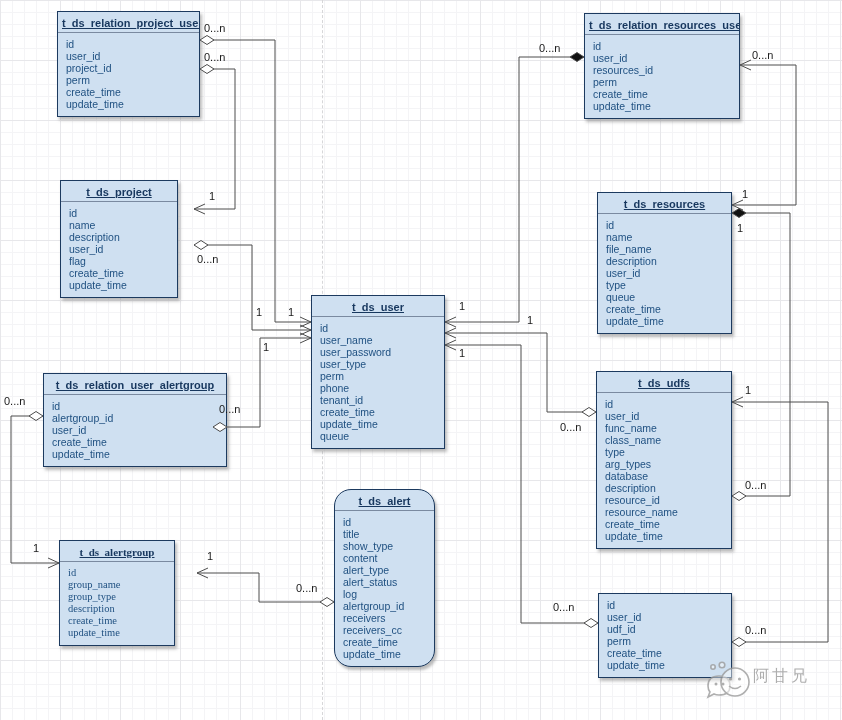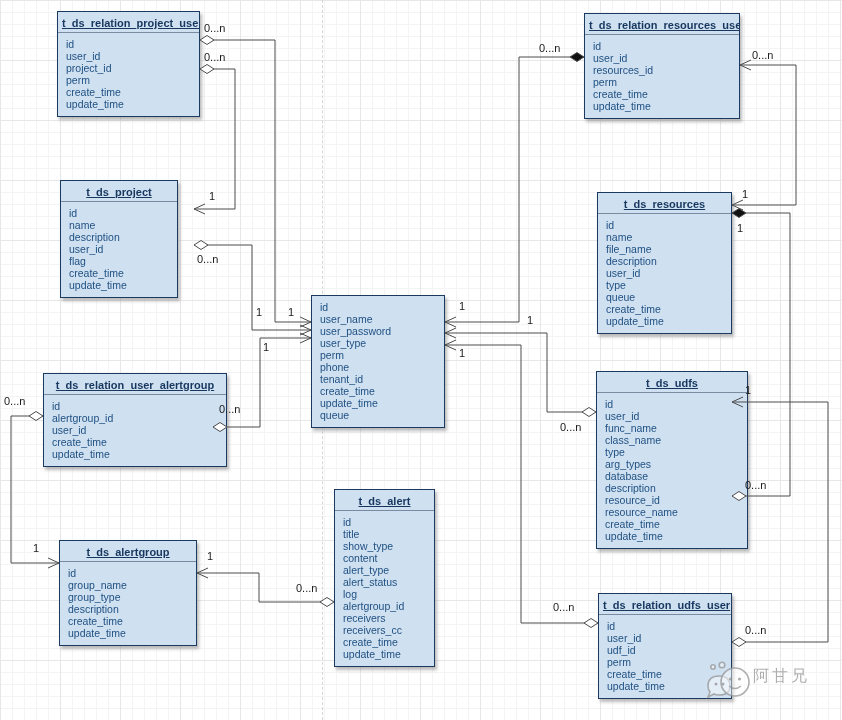--- a/index.html
+++ b/index.html
@@ -116,20 +116,21 @@
           <div class="entity-field">file_name</div>
           <div class="entity-field">description</div>
           <div class="entity-field">user_id</div>
           <div class="entity-field">type</div>
           <div class="entity-field">queue</div>
           <div class="entity-field">create_time</div>
           <div class="entity-field">update_time</div>
         </div>
   </div>
       <div class="entity" style="left: 311px; top: 295px; width: 134px;">
+    <div class="entity-title">t_ds_user</div>
     <div class="entity-fields">
           <div class="entity-field">id</div>
           <div class="entity-field">user_name</div>
           <div class="entity-field">user_password</div>
           <div class="entity-field">user_type</div>
           <div class="entity-field">perm</div>
           <div class="entity-field">phone</div>
           <div class="entity-field">tenant_id</div>
           <div class="entity-field">create_time</div>
           <div class="entity-field">update_time</div>
@@ -139,67 +140,66 @@
       <div class="entity" style="left: 43px; top: 373px; width: 184px;">
     <div class="entity-title">t_ds_relation_user_alertgroup</div>
     <div class="entity-fields">
           <div class="entity-field">id</div>
           <div class="entity-field">alertgroup_id</div>
           <div class="entity-field">user_id</div>
           <div class="entity-field">create_time</div>
           <div class="entity-field">update_time</div>
         </div>
   </div>
-      <div class="entity" style="left: 596px; top: 371px; width: 152px;">
+      <div class="entity" style="left: 596px; top: 371px; width: 136px;">
     <div class="entity-title">t_ds_udfs</div>
     <div class="entity-fields">
           <div class="entity-field">id</div>
           <div class="entity-field">user_id</div>
           <div class="entity-field">func_name</div>
           <div class="entity-field">class_name</div>
           <div class="entity-field">type</div>
           <div class="entity-field">arg_types</div>
           <div class="entity-field">database</div>
           <div class="entity-field">description</div>
           <div class="entity-field">resource_id</div>
           <div class="entity-field">resource_name</div>
           <div class="entity-field">create_time</div>
           <div class="entity-field">update_time</div>
         </div>
   </div>
-      <div class="entity" style="left: 59px; top: 540px; width: 138px;">
+      <div class="entity" style="left: 59px; top: 540px; width: 116px; font-family: Liberation Serif, serif;">
     <div class="entity-title">t_ds_alertgroup</div>
     <div class="entity-fields">
           <div class="entity-field">id</div>
           <div class="entity-field">group_name</div>
           <div class="entity-field">group_type</div>
           <div class="entity-field">description</div>
           <div class="entity-field">create_time</div>
           <div class="entity-field">update_time</div>
         </div>
   </div>
-      <div class="entity" style="left: 334px; top: 489px; width: 101px;">
+      <div class="entity" style="left: 334px; top: 489px; width: 101px; border-radius: 17px;">
     <div class="entity-title">t_ds_alert</div>
     <div class="entity-fields">
           <div class="entity-field">id</div>
           <div class="entity-field">title</div>
           <div class="entity-field">show_type</div>
           <div class="entity-field">content</div>
           <div class="entity-field">alert_type</div>
           <div class="entity-field">alert_status</div>
           <div class="entity-field">log</div>
           <div class="entity-field">alertgroup_id</div>
           <div class="entity-field">receivers</div>
           <div class="entity-field">receivers_cc</div>
           <div class="entity-field">create_time</div>
           <div class="entity-field">update_time</div>
         </div>
   </div>
       <div class="entity" style="left: 598px; top: 593px; width: 134px;">
-    <div class="entity-title">t_ds_relation_udfs_user</div>
     <div class="entity-fields">
           <div class="entity-field">id</div>
           <div class="entity-field">user_id</div>
           <div class="entity-field">udf_id</div>
           <div class="entity-field">perm</div>
           <div class="entity-field">create_time</div>
           <div class="entity-field">update_time</div>
         </div>
   </div>
     </div>

